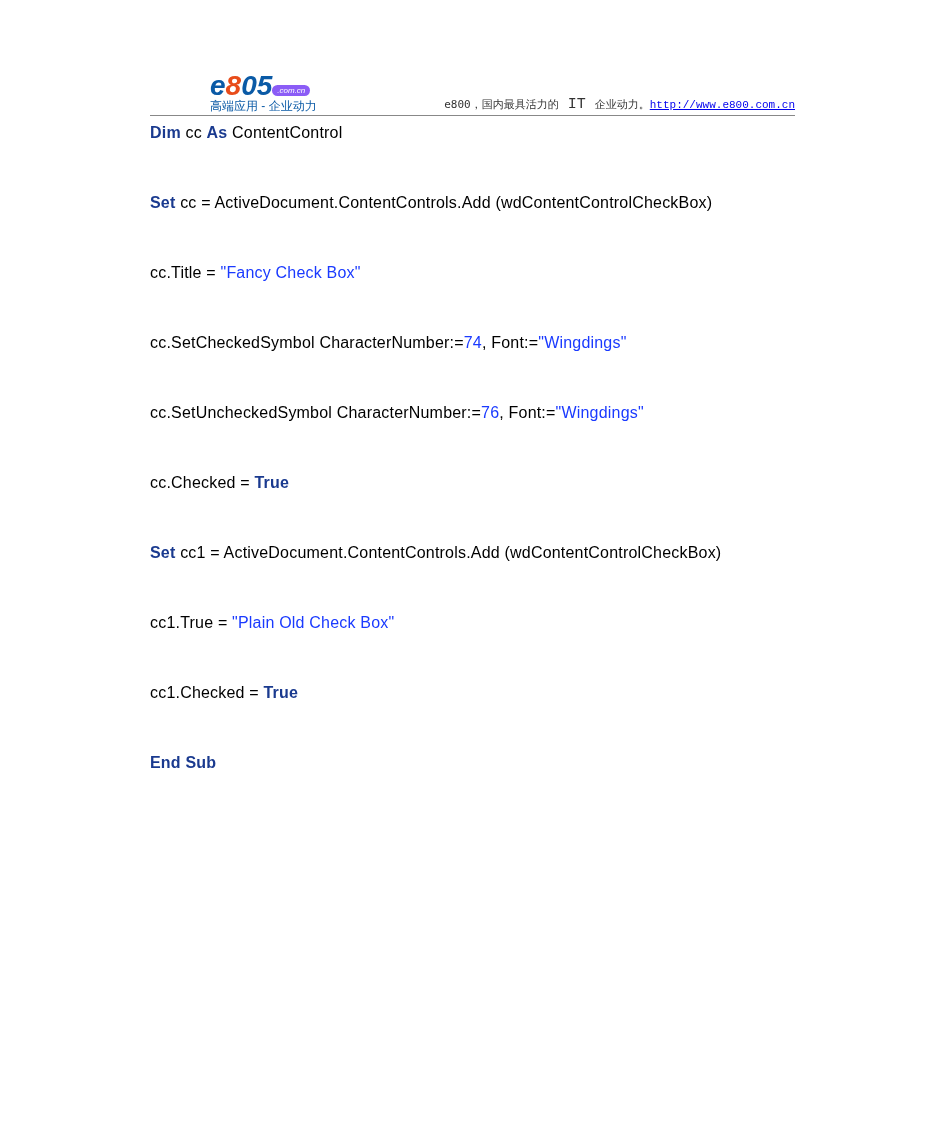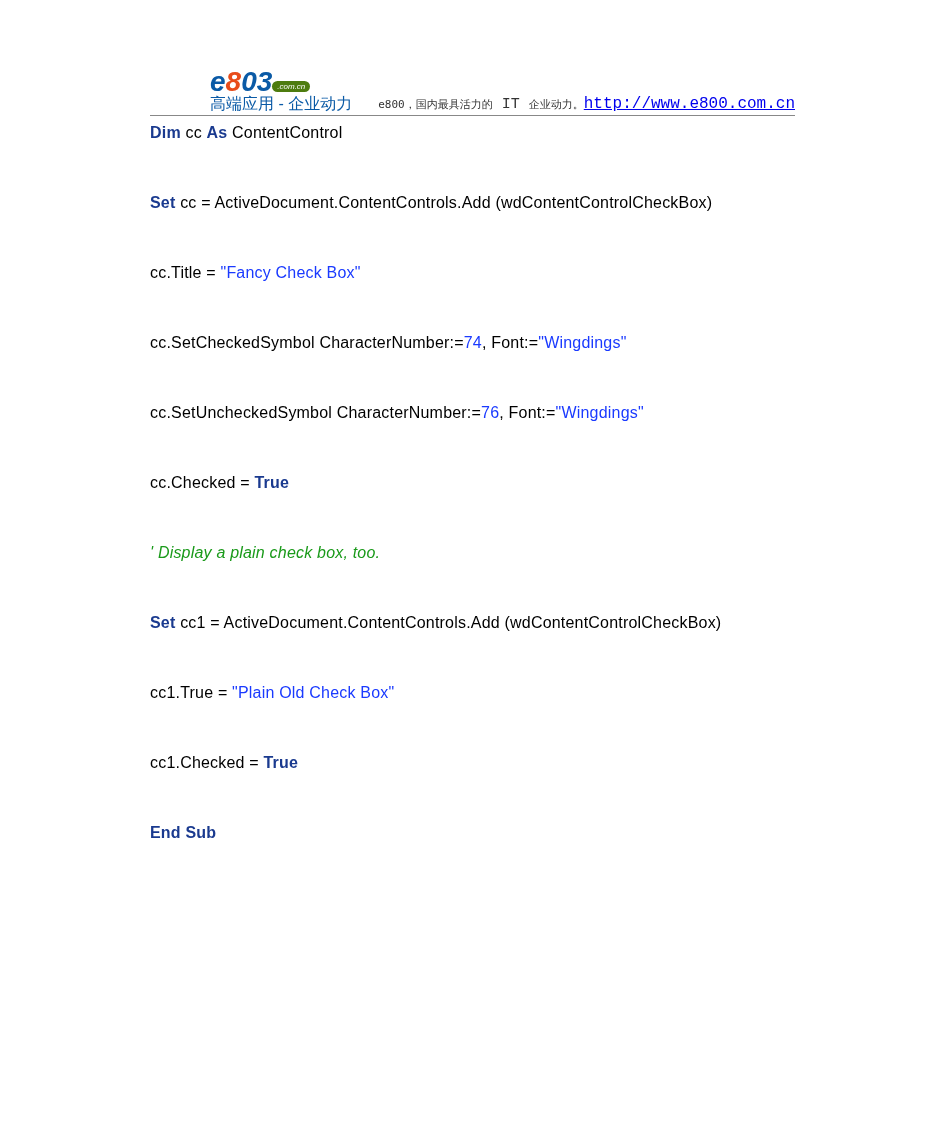--- a/index.html
+++ b/index.html
@@ -41,50 +41,50 @@
   .logo-8 {
     color: #e84c1a;
   }
   .logo-lines {
     display: inline-block;
     margin-left: 2px;
     margin-bottom: 12px;
   }
   .logo-pill {
     display: inline-block;
-    background: #4d7c0f;
+    background: #8b5cf6;
     color: #fff;
     font-size: 8px;
     font-style: italic;
     padding: 1px 5px;
     border-radius: 8px;
     vertical-align: bottom;
     margin-left: -2px;
     margin-bottom: 4px;
   }
   .logo-sub {
-    font-size: 16px;
+    font-size: 12px;
     color: #0a5aa6;
     letter-spacing: 0px;
     margin-top: -2px;
   }
   .header-right {
     position: absolute;
     right: 0;
     bottom: 2px;
     font-family: "SimSun","NSimSun","Songti SC","MS Gothic",monospace;
     font-size: 11px;
     color: #333;
     white-space: nowrap;
   }
   .header-right a {
     color: #0000ee;
     text-decoration: underline;
     font-family: "Courier New", monospace;
-    font-size: 16px;
+    font-size: 11px;
   }
   .header-right .mono {
     font-family: "Courier New", monospace;
     font-size: 15px;
   }
   .content {
     padding: 8px 62px 0 150px;
   }
   .code-line {
     font-family: "Segoe UI", Tahoma, sans-serif;
@@ -109,21 +109,21 @@
 </head>
 <body>
 
 <div class="page">
 
   <div class="header">
     <div class="logo-block">
       <div class="logo-row">
         <span class="logo-text">e</span>
           <span class="logo-text logo-8">8</span>
-          <span class="logo-text">03</span>
+          <span class="logo-text">05</span>
         <span class="logo-lines">
           <svg viewBox="0 0 18 12">
             <path d="M0 11 Q9 -2 18 2" stroke="#f5c542" stroke-width="2" fill="none"></path>
             <path d="M0 11 Q9 2 18 5" stroke="#6fbf4b" stroke-width="2" fill="none"></path>
             <path d="M0 11 Q9 6 18 8" stroke="#3a7edc" stroke-width="2" fill="none"></path>
           </svg>
         </span>
         <span class="logo-pill">.com.cn</span>
       </div>
       <div class="logo-sub">高端应用 - 企业动力</div>
@@ -152,23 +152,20 @@
     </div>
 
     <div class="code-line">
       <span>cc.SetUncheckedSymbol CharacterNumber:=</span><span class="num">76</span><span>, Font:=</span><span class="str">"Wingdings"</span>
     </div>
 
     <div class="code-line">
       <span>cc.Checked = </span><span class="kw">True</span>
     </div>
 
-    <div class="code-line">
-      <span class="cmt">' Display a plain check box, too.</span>
-    </div>
 
 
     <div class="code-line">
       <span class="kw">Set</span><span> cc1 = ActiveDocument.ContentControls.Add</span><span> (</span><span>wdContentControlCheckBox</span><span>)</span>
     </div>
 
     <div class="code-line">
       <span>cc1.True = </span><span class="str">"Plain Old Check Box"</span>
     </div>
 

